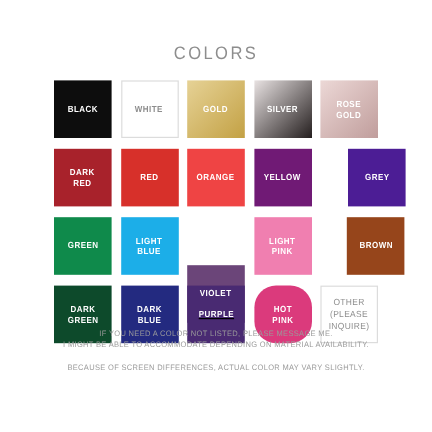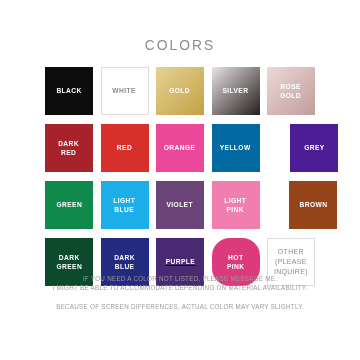--- a/index.html
+++ b/index.html
@@ -110,37 +110,37 @@
         <span class="swatch-label" style="color: rgb(255, 255, 255);">ROSE
 GOLD</span>
       </div>
       <div class="swatch" style="background: rgb(168, 34, 43);">
         <span class="swatch-label" style="color: rgb(255, 255, 255);">DARK
 RED</span>
       </div>
       <div class="swatch" style="background: rgb(215, 48, 42);">
         <span class="swatch-label" style="color: rgb(255, 255, 255);">RED</span>
       </div>
-      <div class="swatch" style="background: #ec4899;">
+      <div class="swatch" style="background: #ef4444;">
         <span class="swatch-label" style="color: rgb(255, 255, 255);">ORANGE</span>
       </div>
-      <div class="swatch" style="background: #0369a1;">
+      <div class="swatch" style="background: #701a75;">
         <span class="swatch-label" style="color: rgb(255, 255, 255);">YELLOW</span>
       </div>
       <div class="swatch" style="background: #4c1d95; margin-left: 23px;">
         <span class="swatch-label" style="color: rgb(255, 255, 255);">GREY</span>
       </div>
       <div class="swatch" style="background: rgb(15, 138, 75);">
         <span class="swatch-label" style="color: rgb(255, 255, 255);">GREEN</span>
       </div>
       <div class="swatch" style="background: rgb(28, 174, 232);">
         <span class="swatch-label" style="color: rgb(255, 255, 255);">LIGHT
 BLUE</span>
       </div>
-      <div class="swatch" style="background: rgb(107, 69, 121);">
+      <div class="swatch" style="background: rgb(107, 69, 121); margin-top: 40px;">
         <span class="swatch-label" style="color: rgb(255, 255, 255);">VIOLET</span>
       </div>
       <div class="swatch" style="background: rgb(240, 127, 176);">
         <span class="swatch-label" style="color: rgb(255, 255, 255);">LIGHT
 PINK</span>
       </div>
       <div class="swatch" style="background: rgb(150, 69, 27); margin-left: 22px;">
         <span class="swatch-label" style="color: rgb(255, 255, 255);">BROWN</span>
       </div>
       <div class="swatch" style="background: rgb(13, 74, 43);">

